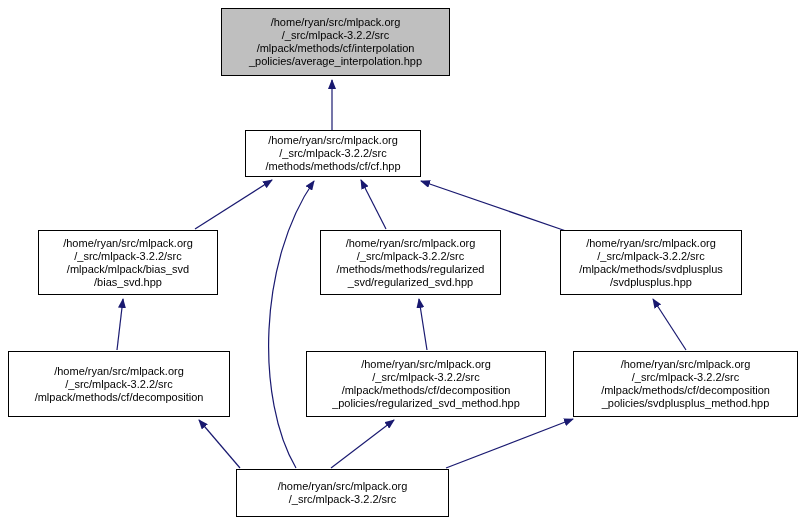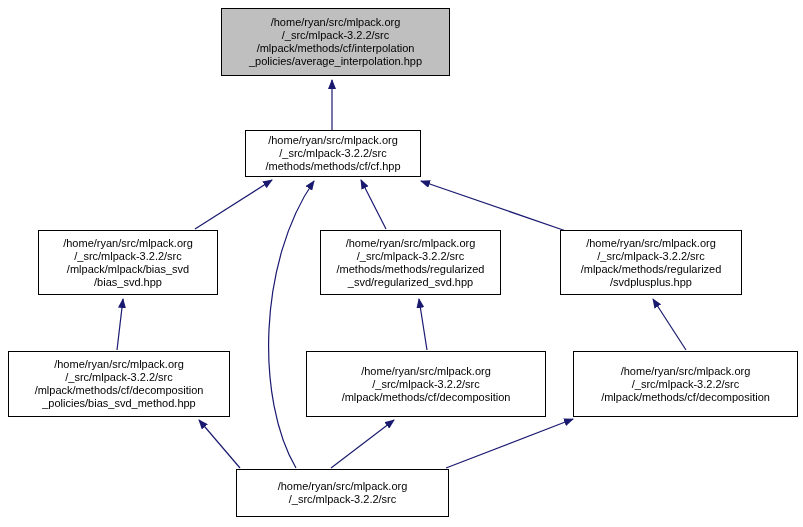--- a/index.html
+++ b/index.html
@@ -115,41 +115,42 @@
   <div class="node n-reg">
     <span>/home/ryan/src/mlpack.org</span>
     <span>/_src/mlpack-3.2.2/src</span>
     <span>/methods/methods/regularized</span>
     <span>_svd/regularized_svd.hpp</span>
   </div>
 
   <div class="node n-svdpp">
     <span>/home/ryan/src/mlpack.org</span>
     <span>/_src/mlpack-3.2.2/src</span>
-    <span>/mlpack/methods/regularized</span>
+    <span>/mlpack/methods/svdplusplus</span>
     <span>/svdplusplus.hpp</span>
   </div>
 
   <div class="node n-biasm">
     <span>/home/ryan/src/mlpack.org</span>
     <span>/_src/mlpack-3.2.2/src</span>
     <span>/mlpack/methods/cf/decomposition</span>
-    <span>_policies/bias_svd_method.hpp</span>
   </div>
 
   <div class="node n-regm">
     <span>/home/ryan/src/mlpack.org</span>
     <span>/_src/mlpack-3.2.2/src</span>
     <span>/mlpack/methods/cf/decomposition</span>
+    <span>_policies/regularized_svd_method.hpp</span>
   </div>
 
   <div class="node n-svdppm">
     <span>/home/ryan/src/mlpack.org</span>
     <span>/_src/mlpack-3.2.2/src</span>
     <span>/mlpack/methods/cf/decomposition</span>
+    <span>_policies/svdplusplus_method.hpp</span>
   </div>
 
   <div class="node n-model">
     <span>/home/ryan/src/mlpack.org</span>
     <span>/_src/mlpack-3.2.2/src</span>
   </div>
 
 </div>
 
 </body></html>

